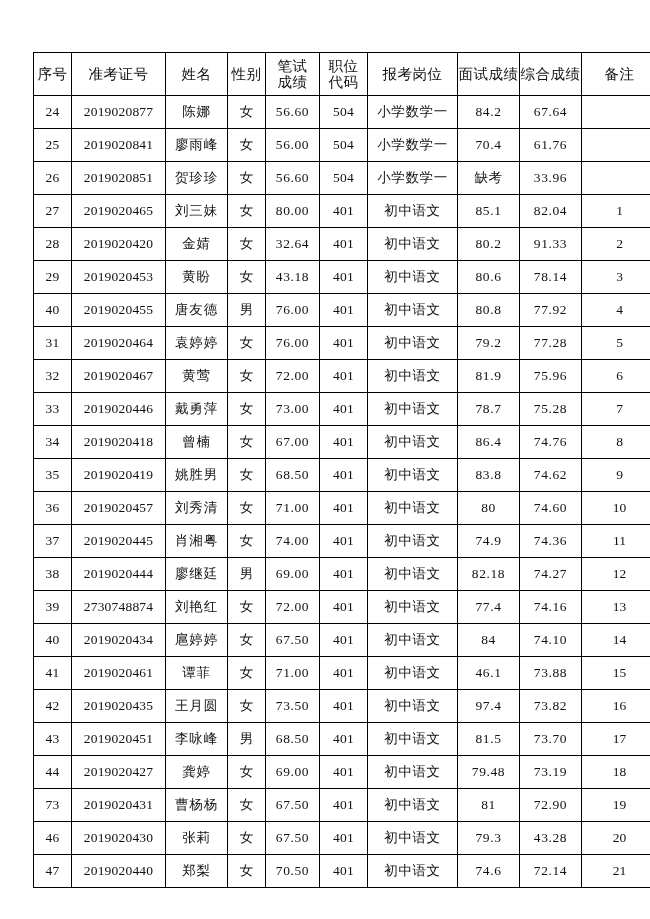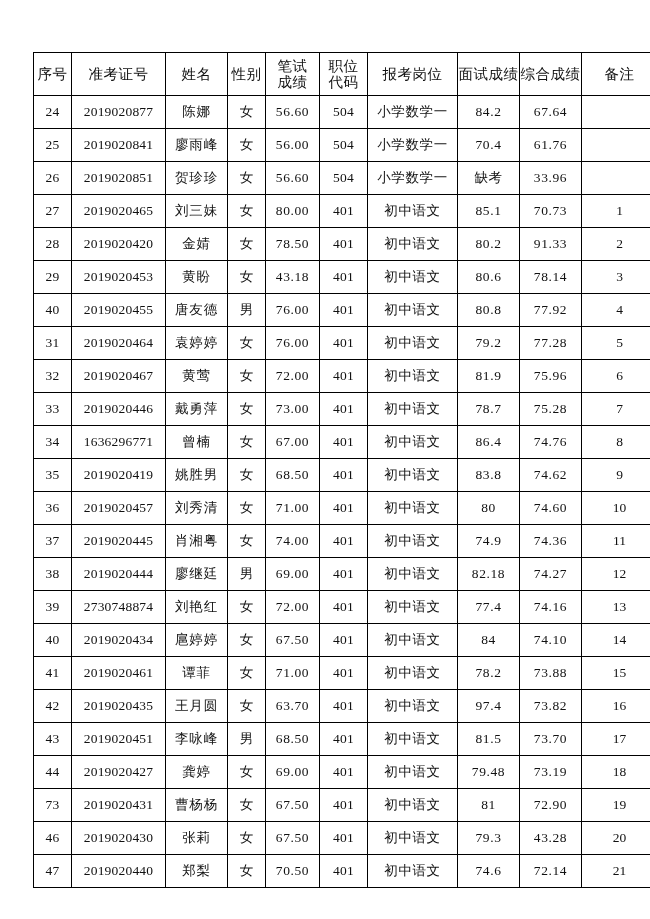--- a/index.html
+++ b/index.html
@@ -175,29 +175,29 @@
           </tr>
           <tr>
             <td class="cell-seq">27</td>
             <td class="cell-ticket">2019020465</td>
             <td class="cell-name">刘三妹</td>
             <td class="cell-gender">女</td>
             <td class="cell-written">80.00</td>
             <td class="cell-poscode">401</td>
             <td class="cell-post">初中语文</td>
             <td class="cell-intv">85.1</td>
-            <td class="cell-comp">70.73</td>
+            <td class="cell-comp">82.04</td>
             <td class="cell-remark">1</td>
           </tr>
           <tr>
             <td class="cell-seq">28</td>
             <td class="cell-ticket">2019020420</td>
             <td class="cell-name">金婧</td>
             <td class="cell-gender">女</td>
-            <td class="cell-written">78.50</td>
+            <td class="cell-written">32.64</td>
             <td class="cell-poscode">401</td>
             <td class="cell-post">初中语文</td>
             <td class="cell-intv">80.2</td>
             <td class="cell-comp">91.33</td>
             <td class="cell-remark">2</td>
           </tr>
           <tr>
             <td class="cell-seq">29</td>
             <td class="cell-ticket">2019020453</td>
             <td class="cell-name">黄盼</td>
@@ -252,21 +252,21 @@
             <td class="cell-gender">女</td>
             <td class="cell-written">73.00</td>
             <td class="cell-poscode">401</td>
             <td class="cell-post">初中语文</td>
             <td class="cell-intv">78.7</td>
             <td class="cell-comp">75.28</td>
             <td class="cell-remark">7</td>
           </tr>
           <tr>
             <td class="cell-seq">34</td>
-            <td class="cell-ticket">1636296771</td>
+            <td class="cell-ticket">2019020418</td>
             <td class="cell-name">曾楠</td>
             <td class="cell-gender">女</td>
             <td class="cell-written">67.00</td>
             <td class="cell-poscode">401</td>
             <td class="cell-post">初中语文</td>
             <td class="cell-intv">86.4</td>
             <td class="cell-comp">74.76</td>
             <td class="cell-remark">8</td>
           </tr>
           <tr>
@@ -342,30 +342,30 @@
             <td class="cell-remark">14</td>
           </tr>
           <tr>
             <td class="cell-seq">41</td>
             <td class="cell-ticket">2019020461</td>
             <td class="cell-name">谭菲</td>
             <td class="cell-gender">女</td>
             <td class="cell-written">71.00</td>
             <td class="cell-poscode">401</td>
             <td class="cell-post">初中语文</td>
-            <td class="cell-intv">78.2</td>
+            <td class="cell-intv">46.1</td>
             <td class="cell-comp">73.88</td>
             <td class="cell-remark">15</td>
           </tr>
           <tr>
             <td class="cell-seq">42</td>
             <td class="cell-ticket">2019020435</td>
             <td class="cell-name">王月圆</td>
             <td class="cell-gender">女</td>
-            <td class="cell-written">63.70</td>
+            <td class="cell-written">73.50</td>
             <td class="cell-poscode">401</td>
             <td class="cell-post">初中语文</td>
             <td class="cell-intv">97.4</td>
             <td class="cell-comp">73.82</td>
             <td class="cell-remark">16</td>
           </tr>
           <tr>
             <td class="cell-seq">43</td>
             <td class="cell-ticket">2019020451</td>
             <td class="cell-name">李咏峰</td>

